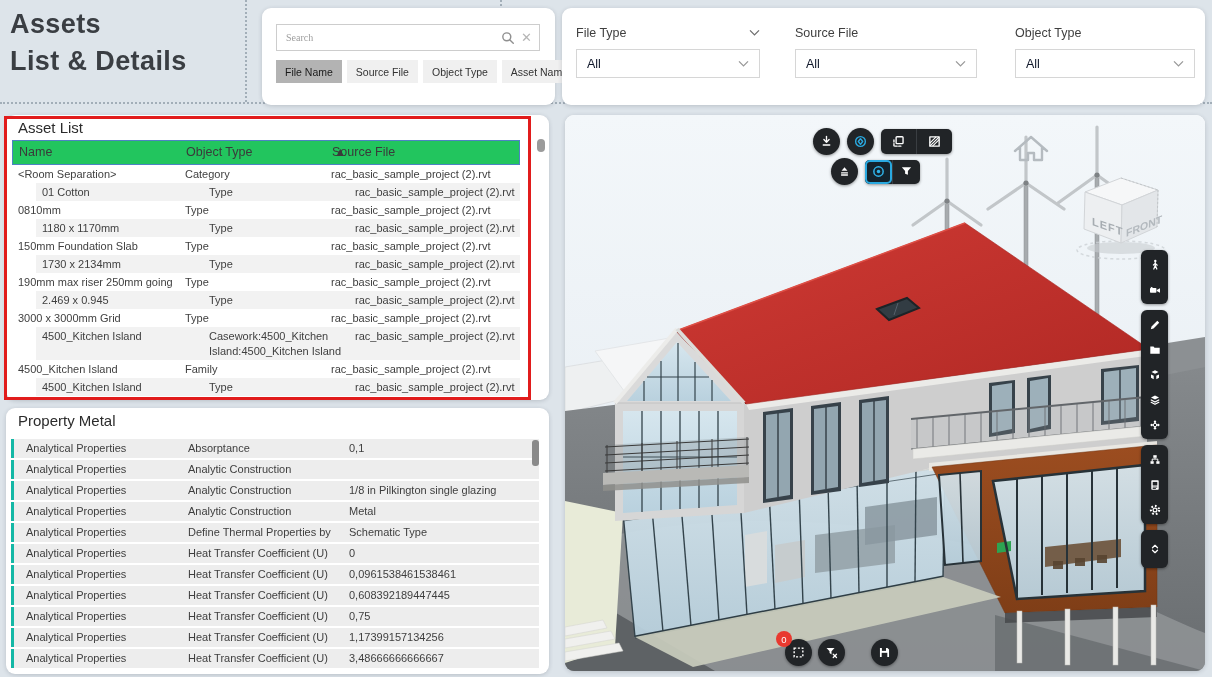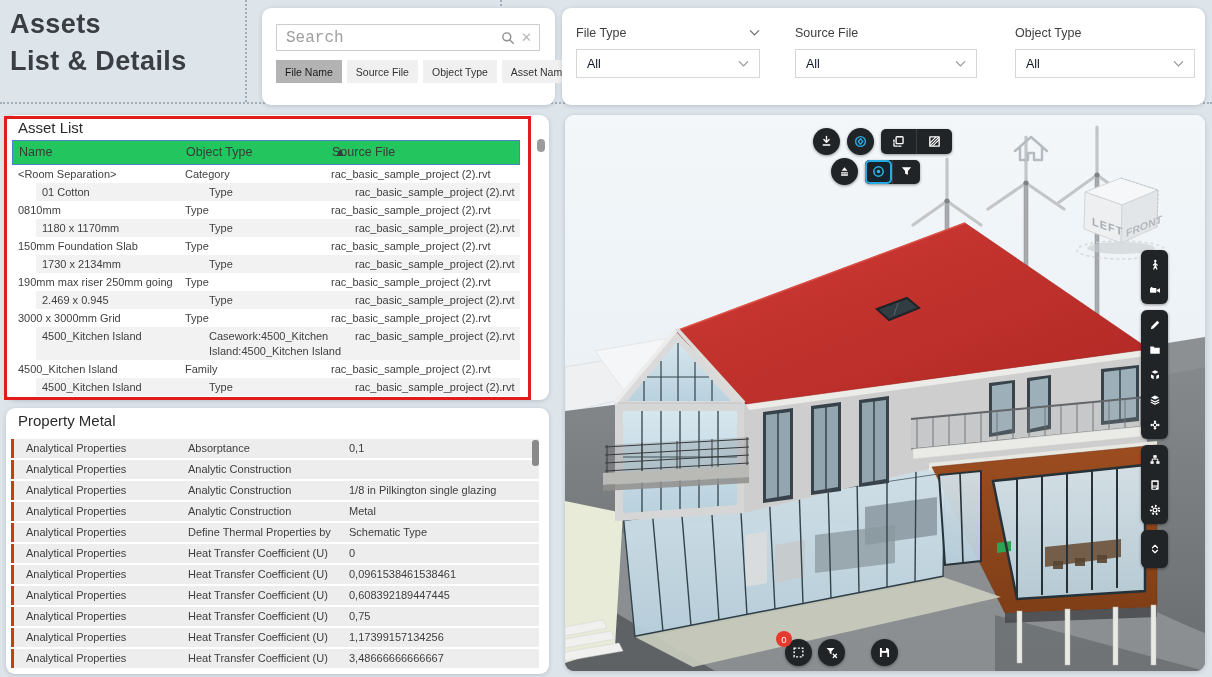--- a/index.html
+++ b/index.html
@@ -10,21 +10,21 @@
   
   .grid-v{position:absolute;top:0;height:102px;width:0;border-left:2px dotted rgba(104,120,134,.5);}
   .grid-h{position:absolute;top:102px;left:0;width:1212px;height:0;border-top:2px dotted rgba(104,120,134,.5);}
   
   .page-title{position:absolute;left:10px;top:6px;color:#3a3e43;font-weight:bold;
               font-size:27px;line-height:37px;letter-spacing:.4px;}
   
   #search-card{left:262px;top:8px;width:293px;height:97px;}
   .search-box{position:absolute;left:14px;top:16px;width:264px;height:27px;border:1px solid #cdcdcd;
               display:flex;align-items:center;padding:0 7px;box-sizing:border-box;background:#fff;}
-  .search-box input{border:0;outline:0;flex:1;font-size:16px;color:#0f766e;font-family:Liberation Mono, monospace;min-width:0;background:transparent;}
+  .search-box input{border:0;outline:0;flex:1;font-size:10px;color:#0f766e;font-family:Liberation Serif, serif;min-width:0;background:transparent;}
   .search-box input::placeholder{color:#9e9e9e;}
   .xglyph{color:#b5b5b5;font-size:13px;margin-left:6px;cursor:pointer;}
   .search-tabs{position:absolute;left:14px;top:52px;display:flex;gap:5px;}
   .tab{height:23px;padding:0 9px;display:flex;align-items:center;background:#f0f0f0;
        color:#333;font-size:10.5px;cursor:pointer;white-space:nowrap;}
   .tab.active{background:#b3b3b3;color:#1a1a1a;}
   
   #filter-card{left:562px;top:8px;width:643px;height:97px;}
   .filter{position:absolute;top:18px;}
   .flabel{display:flex;justify-content:space-between;align-items:center;color:#3f3f3f;font-size:12.5px;}
@@ -45,21 +45,21 @@
   .arow.tall{height:33px;}
   .arow span{position:absolute;top:0;line-height:18px;white-space:nowrap;}
   .c1{left:6px}.c2{left:173px}.c3{left:319px}
   .arow.tall .c2{width:138px;white-space:normal;line-height:15px;top:2px;}
   .vscroll-thumb{position:absolute;left:531px;top:24px;width:8px;height:13px;border-radius:4px;background:#9b9b9b;}
   .annotation-box{position:absolute;left:4px;top:116px;width:527px;height:284px;
                   border:3px solid #e11c1c;box-sizing:border-box;z-index:6;pointer-events:none;}
   
   #prop-card{left:6px;top:408px;width:543px;height:266px;overflow:hidden;}
   #prop-rows{position:absolute;left:5px;top:31px;width:528px;display:flex;flex-direction:column;gap:2px;}
-  .prow{position:relative;height:19px;background:#ededed;border-left:3px solid #c2410c;
+  .prow{position:relative;height:19px;background:#ededed;border-left:3px solid #14b8a6;
         font-size:11px;color:#3e3e3e;flex:none;}
   .prow span{position:absolute;top:0;line-height:19px;white-space:nowrap;}
   .pc1{left:12px}.pc2{left:174px}.pc3{left:335px}
   .pscroll-thumb{position:absolute;left:526px;top:32px;width:7px;height:26px;border-radius:3px;background:#8a8a8a;}
   
   #viewer-card{left:565px;top:115px;width:640px;height:556px;overflow:hidden;}
   #scene{position:absolute;left:0;top:0;}
   .tb-row{position:absolute;display:flex;align-items:center;gap:7px;z-index:5;}
   #tb-row1{left:248px;top:13px;}
   #tb-row2{left:266px;top:43px;}

